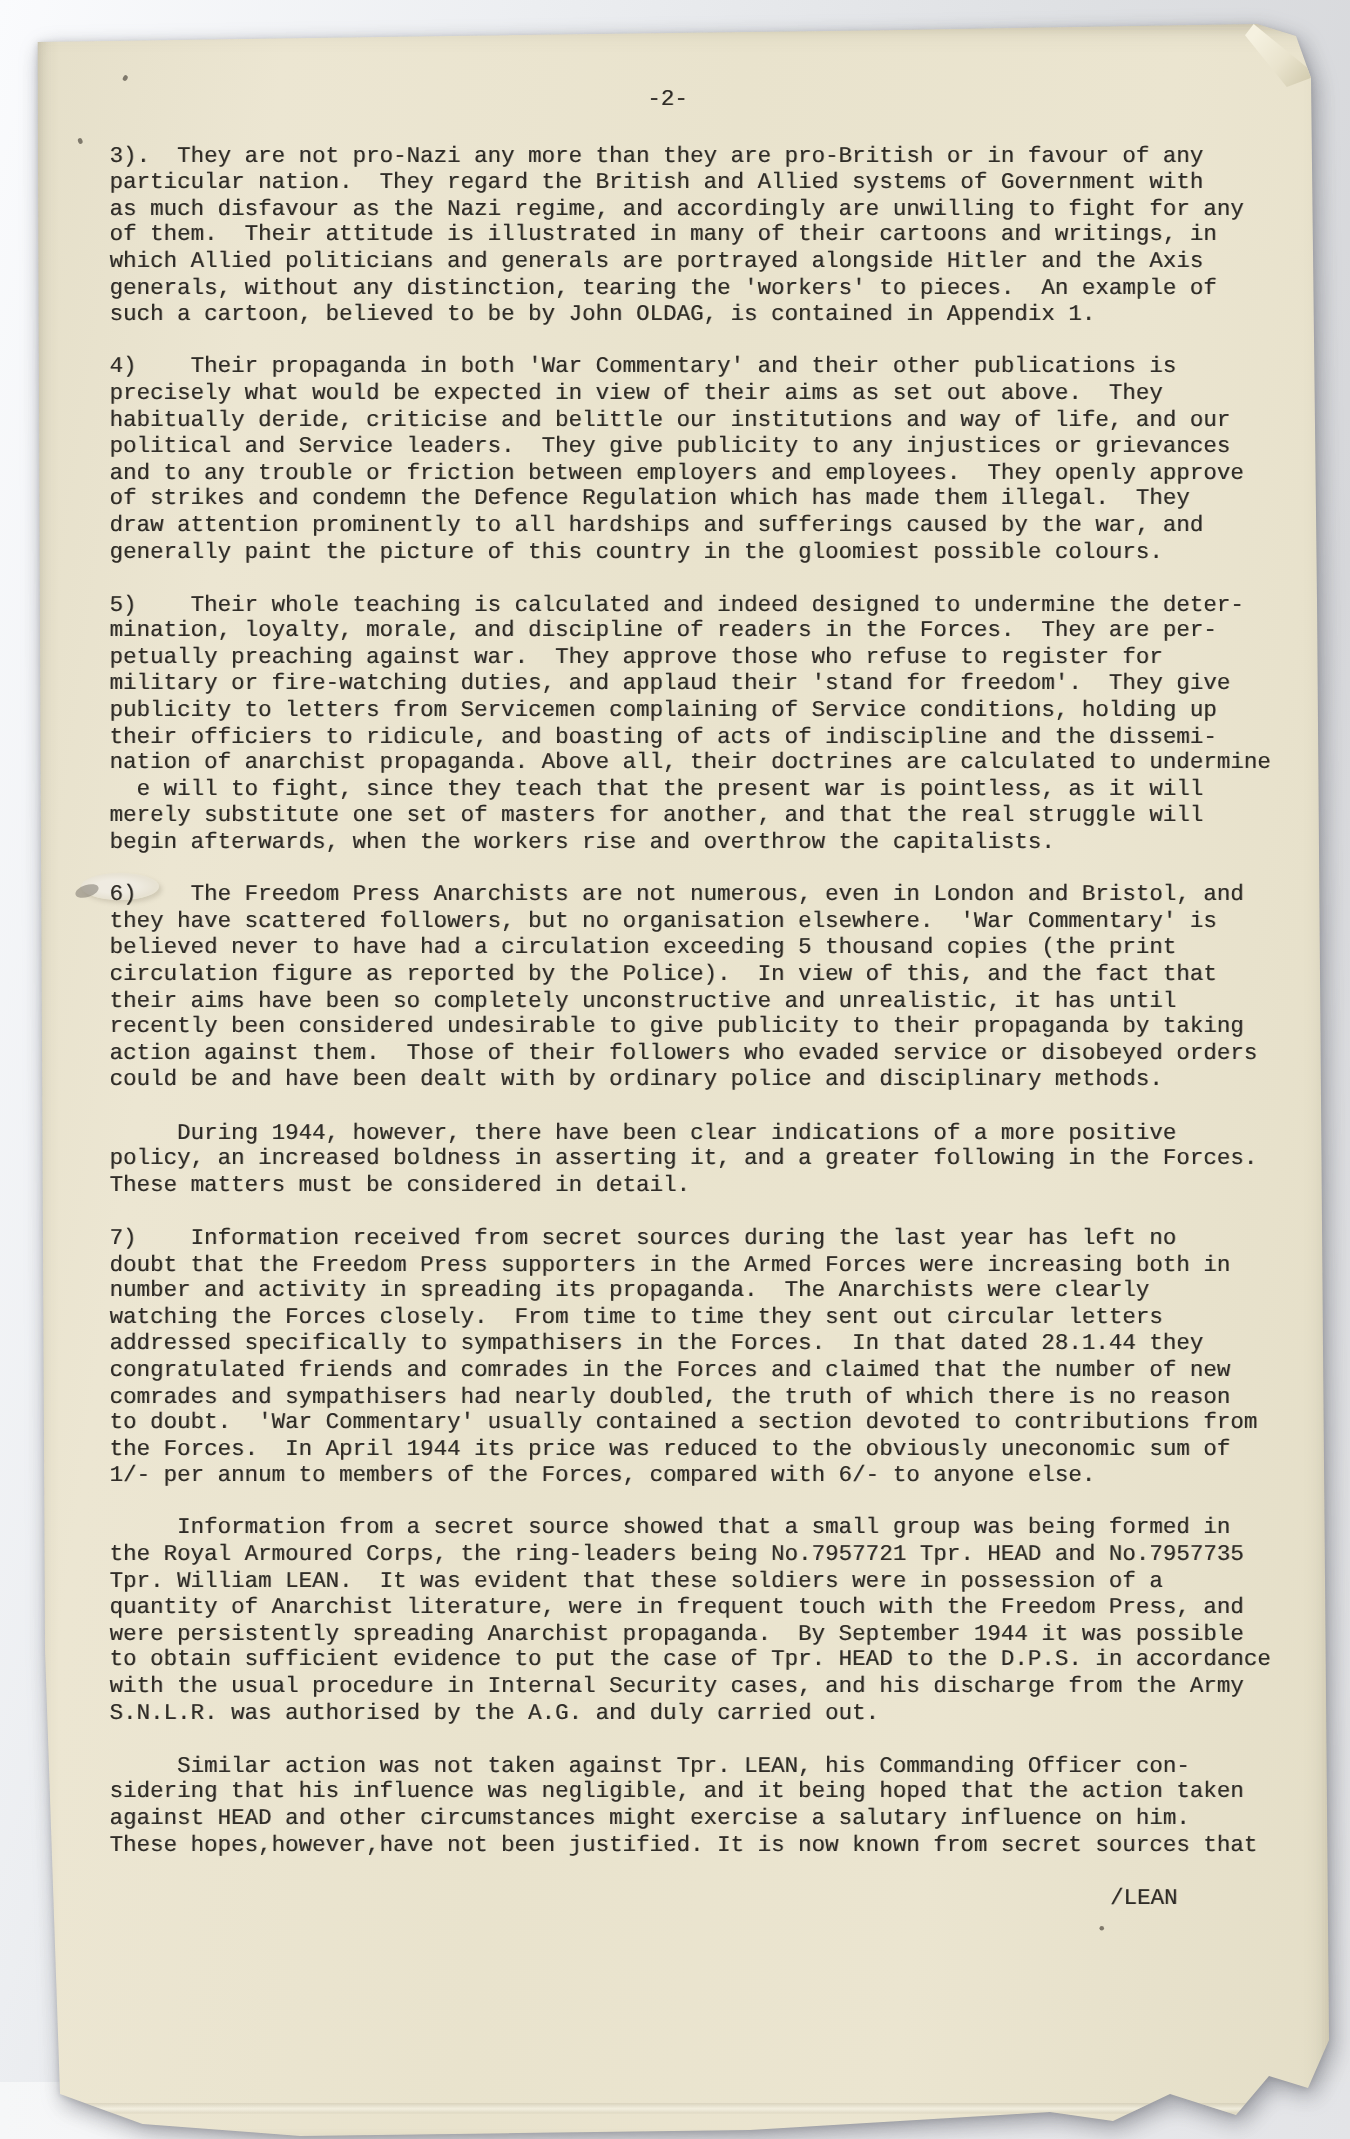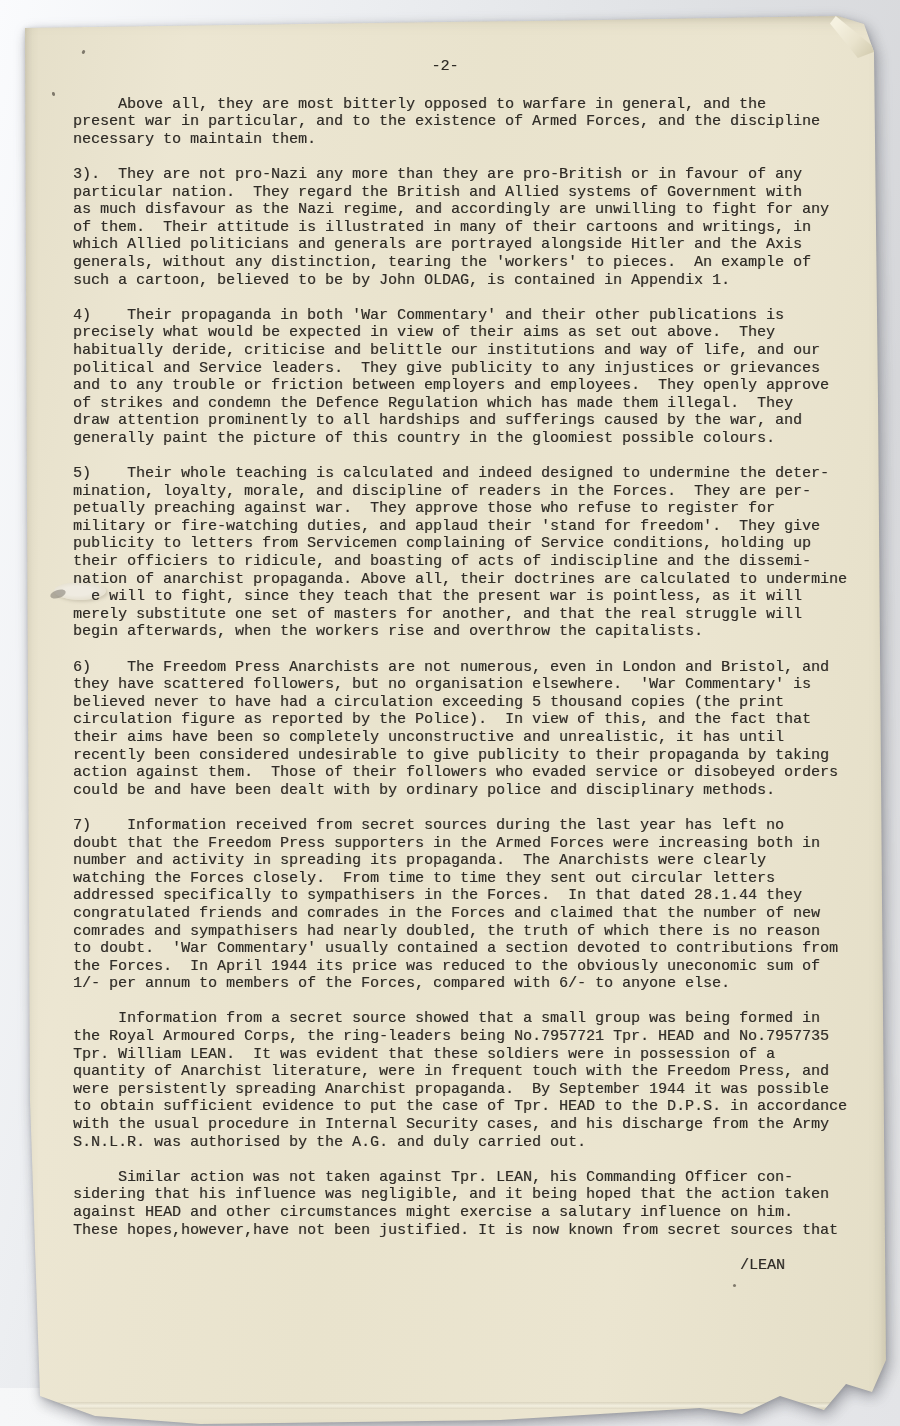--- a/index.html
+++ b/index.html
@@ -110,23 +110,20 @@
       <div class="corner-curl"></div>
       <div class="crease"></div>
       <div class="smudge"></div>
       <div class="speck s1"></div>
       <div class="speck s2"></div>
       <div class="speck s3"></div>
 
       <div class="content">
         <div class="page-num">-2-</div>
 
-        <div class="para">     Above all, they are most bitterly opposed to warfare in general, and the
-present war in particular, and to the existence of Armed Forces, and the discipline
-necessary to maintain them.</div>
         <div class="para">3).  They are not pro-Nazi any more than they are pro-British or in favour of any
 particular nation.  They regard the British and Allied systems of Government with
 as much disfavour as the Nazi regime, and accordingly are unwilling to fight for any
 of them.  Their attitude is illustrated in many of their cartoons and writings, in
 which Allied politicians and generals are portrayed alongside Hitler and the Axis
 generals, without any distinction, tearing the 'workers' to pieces.  An example of
 such a cartoon, believed to be by John OLDAG, is contained in Appendix 1.</div>
         <div class="para">4)    Their propaganda in both 'War Commentary' and their other publications is
 precisely what would be expected in view of their aims as set out above.  They
 habitually deride, criticise and belittle our institutions and way of life, and our
@@ -146,20 +143,23 @@
 merely substitute one set of masters for another, and that the real struggle will
 begin afterwards, when the workers rise and overthrow the capitalists.</div>
         <div class="para">6)    The Freedom Press Anarchists are not numerous, even in London and Bristol, and
 they have scattered followers, but no organisation elsewhere.  'War Commentary' is
 believed never to have had a circulation exceeding 5 thousand copies (the print
 circulation figure as reported by the Police).  In view of this, and the fact that
 their aims have been so completely unconstructive and unrealistic, it has until
 recently been considered undesirable to give publicity to their propaganda by taking
 action against them.  Those of their followers who evaded service or disobeyed orders
 could be and have been dealt with by ordinary police and disciplinary methods.</div>
+        <div class="para">     During 1944, however, there have been clear indications of a more positive
+policy, an increased boldness in asserting it, and a greater following in the Forces.
+These matters must be considered in detail.</div>
         <div class="para">7)    Information received from secret sources during the last year has left no
 doubt that the Freedom Press supporters in the Armed Forces were increasing both in
 number and activity in spreading its propaganda.  The Anarchists were clearly
 watching the Forces closely.  From time to time they sent out circular letters
 addressed specifically to sympathisers in the Forces.  In that dated 28.1.44 they
 congratulated friends and comrades in the Forces and claimed that the number of new
 comrades and sympathisers had nearly doubled, the truth of which there is no reason
 to doubt.  'War Commentary' usually contained a section devoted to contributions from
 the Forces.  In April 1944 its price was reduced to the obviously uneconomic sum of
 1/- per annum to members of the Forces, compared with 6/- to anyone else.</div>

